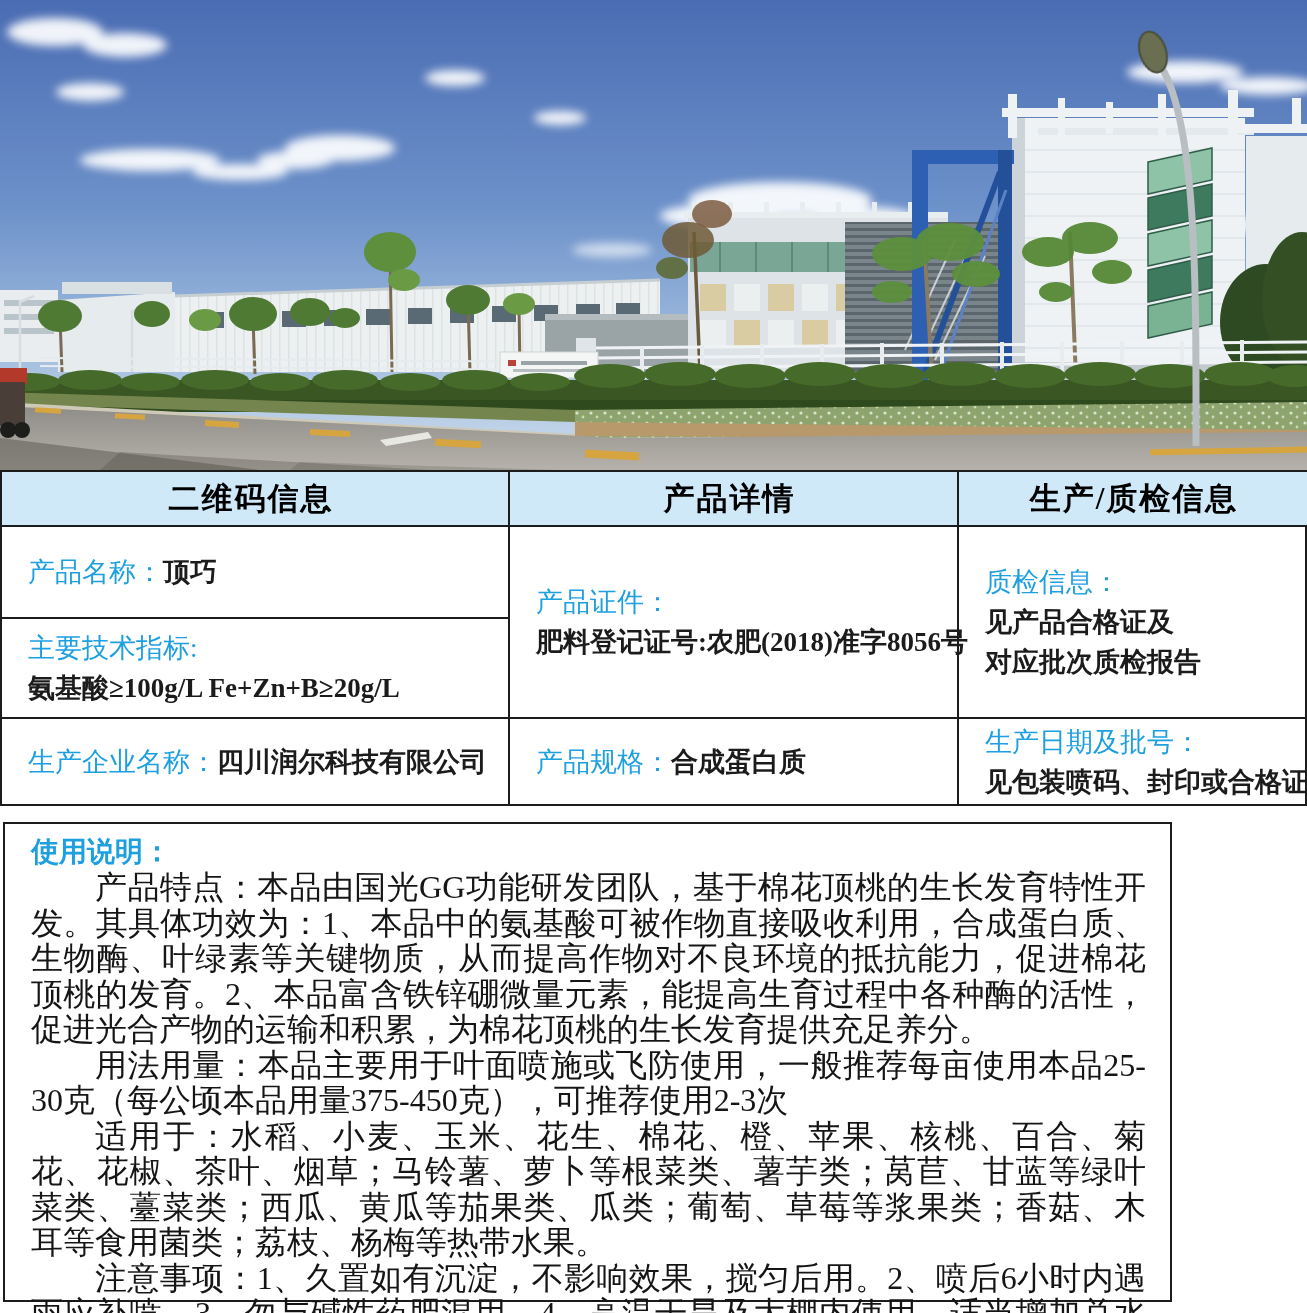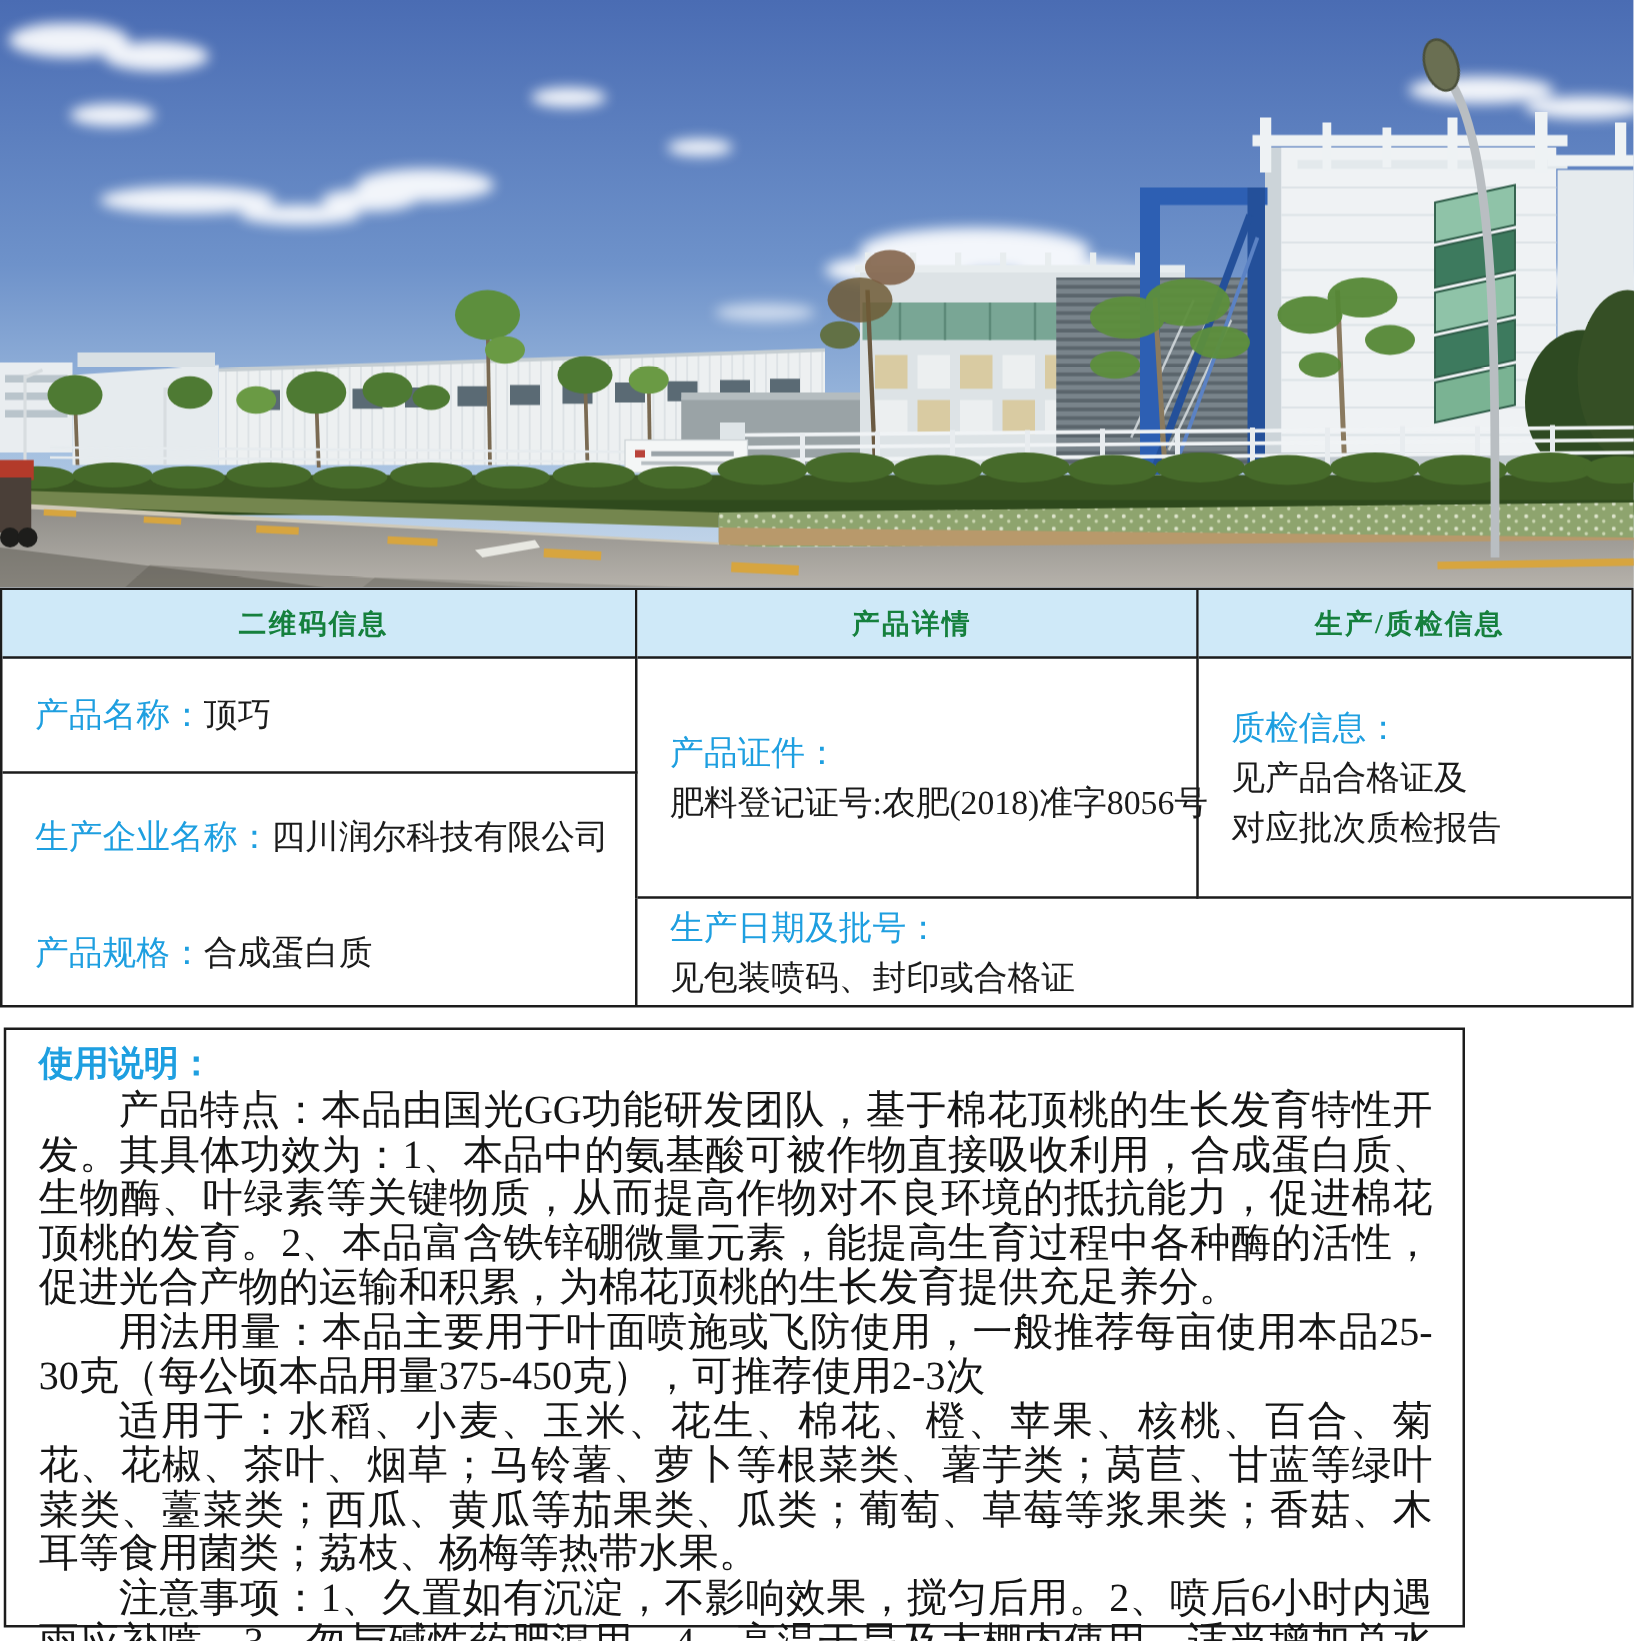--- a/index.html
+++ b/index.html
@@ -17,24 +17,24 @@
     border:2px solid #1c1c1c;
     display:grid;
     grid-template-columns:508px 449px 1fr;
     grid-template-rows:55px 92px 100px 1fr;
   }
   .cell{box-sizing:border-box;border-right:2px solid #1c1c1c;border-bottom:2px solid #1c1c1c;
         display:flex;flex-direction:column;justify-content:center;padding-left:26px;padding-right:8px;}
   .cell.last-col{border-right:none;}
   .cell.last-row{border-bottom:none;}
   .hdr{background:#cfe9f8;align-items:center;justify-content:center;padding-left:0;flex-direction:row;}
-  .hdr span{color:#15803d;font-weight:bold;font-size:22px;letter-spacing:2px;}
+  .hdr span{color:#000000;font-weight:bold;font-size:31px;letter-spacing:2px;}
   .blue{color:#1e9fe0;font-weight:normal;}
   .cell .line{font-size:27px;line-height:40px;white-space:nowrap;}
-  .cell .val{color:#1b1b1b;font-weight:normal;}
+  .cell .val{color:#1b1b1b;font-weight:bold;}
   .span2{grid-row:span 2;}
   
   .usage{
     position:absolute;left:3px;top:822px;width:1169px;height:480px;
     box-sizing:border-box;border:2px solid #1c1c1c;
     padding:10px 24px 0 26px;
   }
   .usage .title{color:#1e9fe0;font-weight:bold;font-size:28px;line-height:36px;}
   .usage p{margin:0;font-size:32px;line-height:35.5px;text-align:justify;text-indent:2em;color:#151515;}
 </style>
@@ -390,20 +390,24 @@
   <div class="cell span2">
     <div class="line"><span class="blue">产品证件：</span></div>
     <div class="line"><span class="val">肥料登记证号:农肥(2018)准字8056号</span></div>
   </div>
   <div class="cell span2 last-col">
     <div class="line"><span class="blue">质检信息：</span></div>
     <div class="line"><span class="val">见产品合格证及</span></div>
     <div class="line"><span class="val">对应批次质检报告</span></div>
   </div>
 
+  <div class="cell">
+    <div class="line"><span class="blue">主要技术指标:</span></div>
+    <div class="line"><span class="val">氨基酸≥100g/L Fe+Zn+B≥20g/L</span></div>
+  </div>
 
   <div class="cell last-row">
     <div class="line"><span class="blue">生产企业名称：</span><span class="val">四川润尔科技有限公司</span></div>
   </div>
   <div class="cell last-row">
     <div class="line"><span class="blue">产品规格：</span><span class="val">合成蛋白质</span></div>
   </div>
   <div class="cell last-row last-col">
     <div class="line"><span class="blue">生产日期及批号：</span></div>
     <div class="line"><span class="val">见包装喷码、封印或合格证</span></div>

